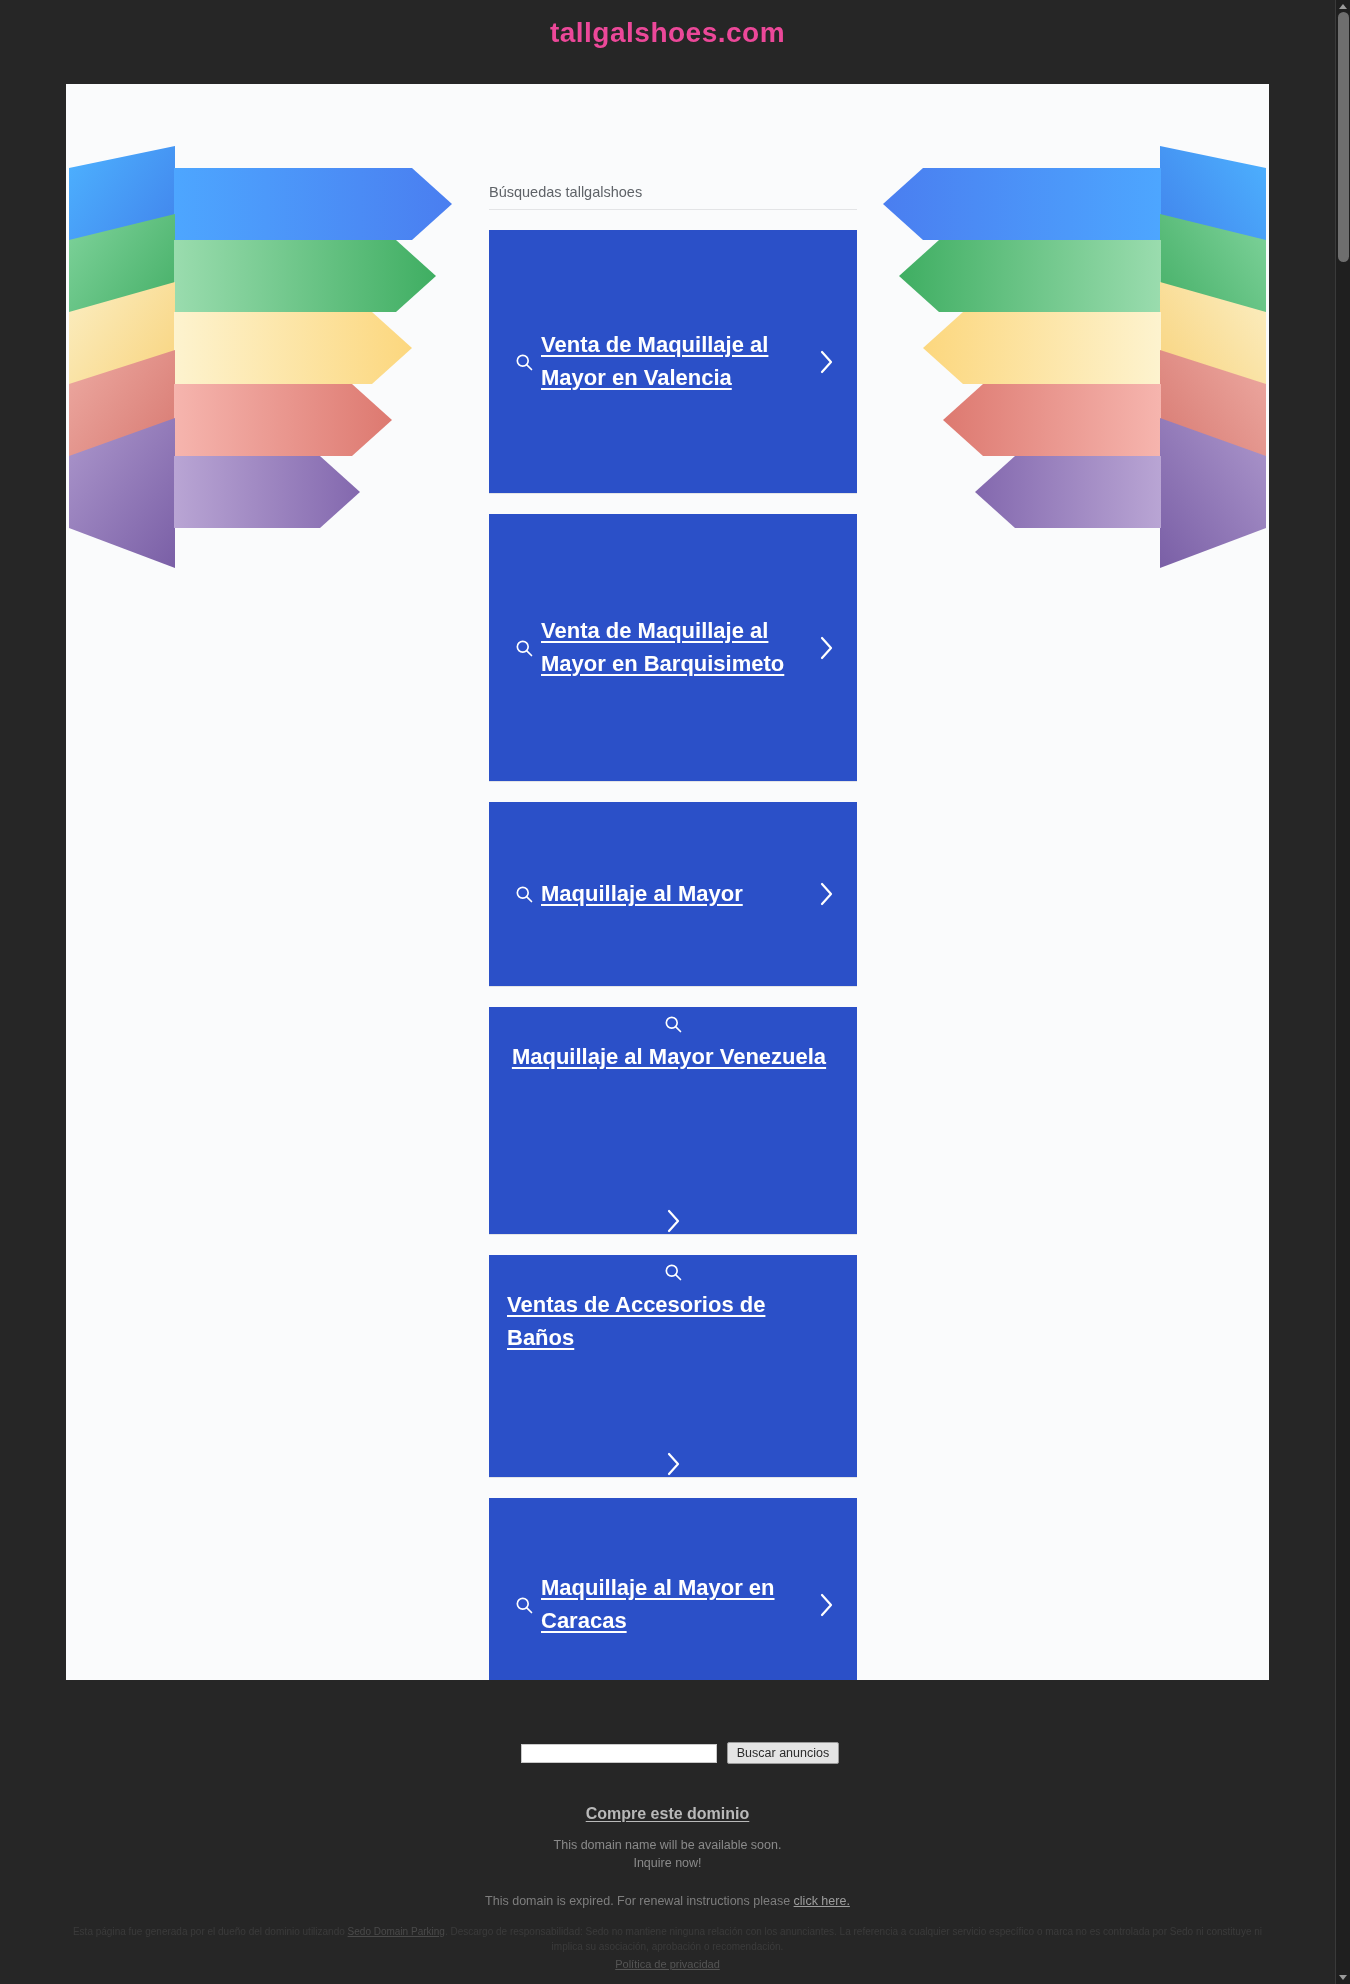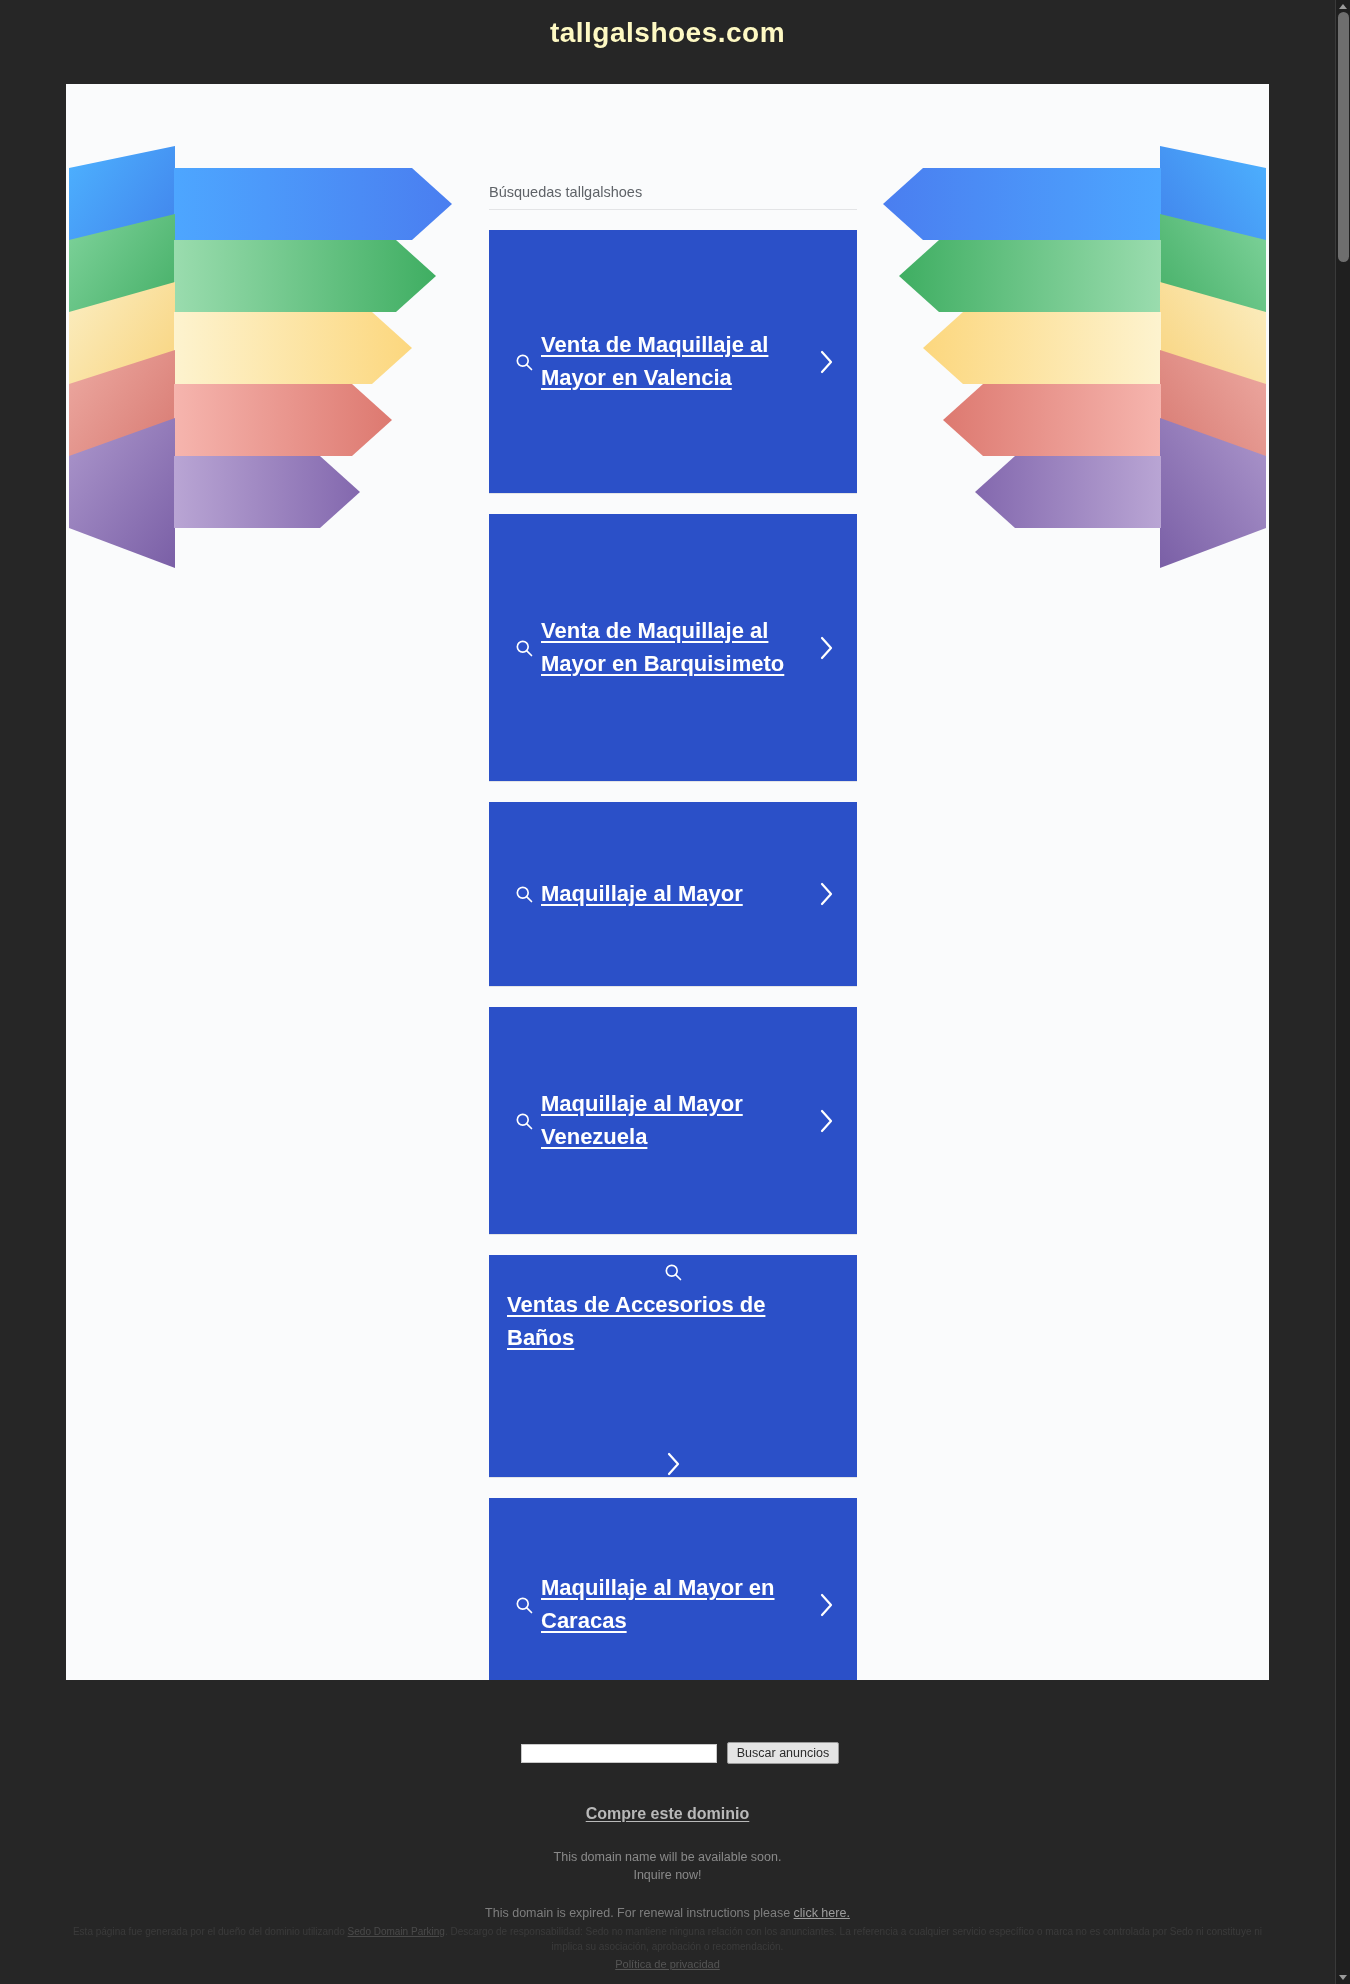--- a/index.html
+++ b/index.html
@@ -44,21 +44,21 @@
   }
   #sb-up { top: 4px; border-bottom: 5px solid #9a9a9a; }
   #sb-down { bottom: 4px; border-top: 5px solid #9a9a9a; }
 
   
   #site-title {
     position: absolute;
     top: 17px; left: 0;
     width: 1335px;
     text-align: center;
-    color: #fef9c3;
+    color: #ec4899;
     font-size: 28px;
     font-weight: bold;
     letter-spacing: .5px;
   }
 
   
   #card {
     position: absolute;
     top: 84px; left: 66px;
     width: 1203px; height: 1596px;
@@ -156,21 +156,21 @@
     text-align: center;
     color: #8d8d8d;
   }
   #buy-domain {
     display: inline-block;
     font-size: 16px;
     font-weight: bold;
     color: #b9b9b9;
     text-decoration: underline;
     text-underline-offset: 2px;
-    margin-bottom: 25px;
+    margin-bottom: 13px;
   }
   .foot-line { font-size: 12.5px; color: #8a8a8a; line-height: 1.45; }
   #expired-line {
     margin-top: 22px;
     font-size: 12.5px;
     color: #7e7e7e;
   }
   #expired-line a { color: #9d9d9d; text-decoration: underline; }
   #disclaimer {
     position: absolute;
@@ -283,21 +283,21 @@
                 <line x1="15.4" y1="15.4" x2="21" y2="21"></line>
               </svg>
             </span>
             <a class="ad-text" href="#">Maquillaje al Mayor</a>
             <span class="ad-chev">
               <svg width="18" height="26" viewBox="0 0 18 26" fill="none" stroke="#fff" stroke-width="2.2" stroke-linecap="round" stroke-linejoin="round">
                 <polyline points="5,3 14,13 5,23"></polyline>
               </svg>
             </span>
           </div>
-          <div class="ad-block" style="height: 228px;">
+          <div class="ad-block" style="height: 228px; flex-direction: column;">
             <span class="ad-icon">
               <svg width="20" height="20" viewBox="0 0 24 24" fill="none" stroke="#fff" stroke-width="2" stroke-linecap="round">
                 <circle cx="10.5" cy="10.5" r="6.5"></circle>
                 <line x1="15.4" y1="15.4" x2="21" y2="21"></line>
               </svg>
             </span>
             <a class="ad-text" href="#">Maquillaje al Mayor Venezuela</a>
             <span class="ad-chev">
               <svg width="18" height="26" viewBox="0 0 18 26" fill="none" stroke="#fff" stroke-width="2.2" stroke-linecap="round" stroke-linejoin="round">
                 <polyline points="5,3 14,13 5,23"></polyline>

